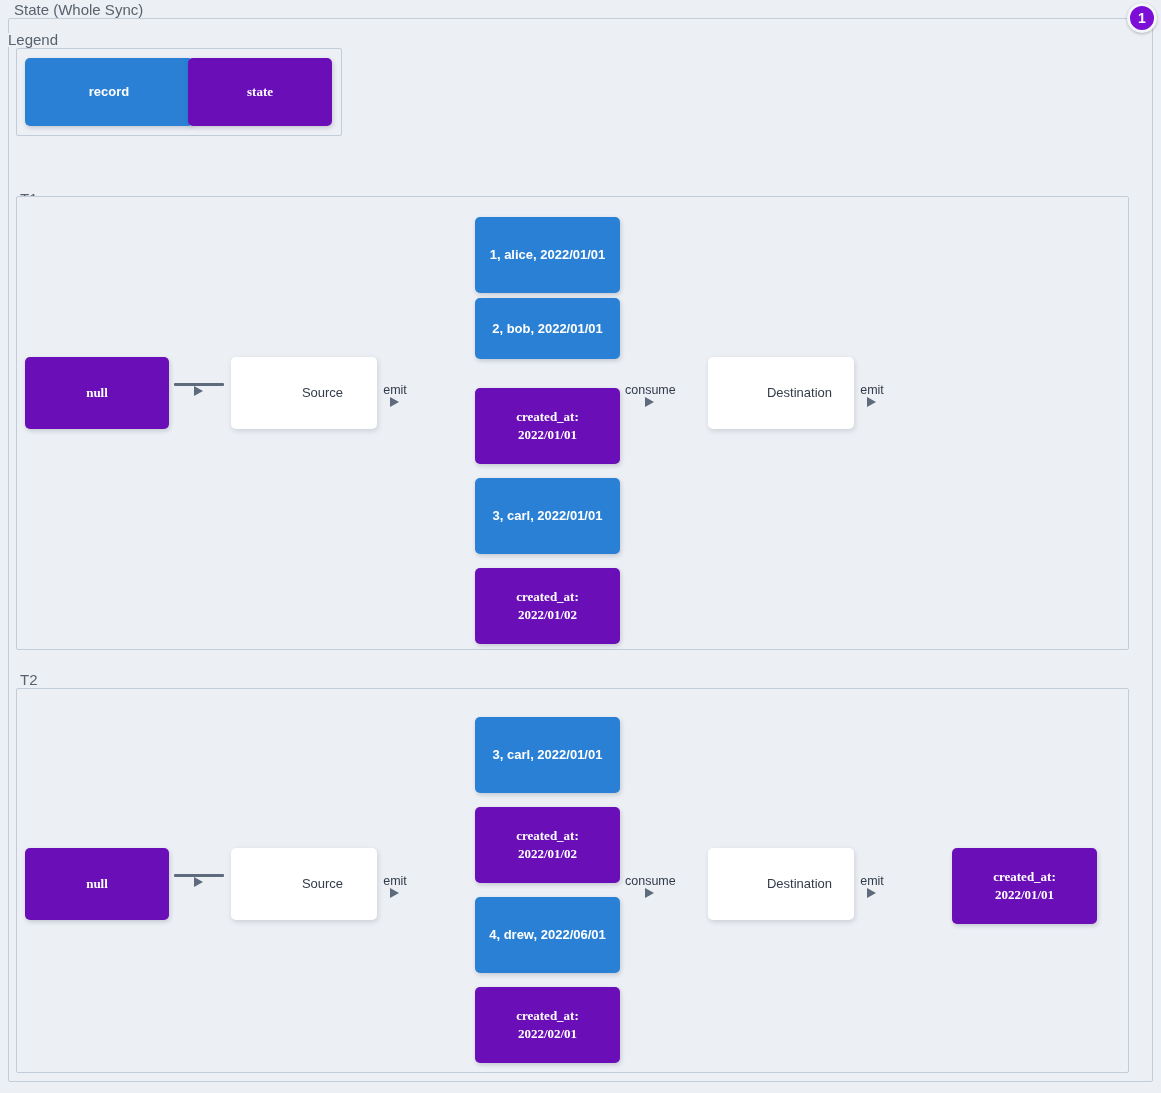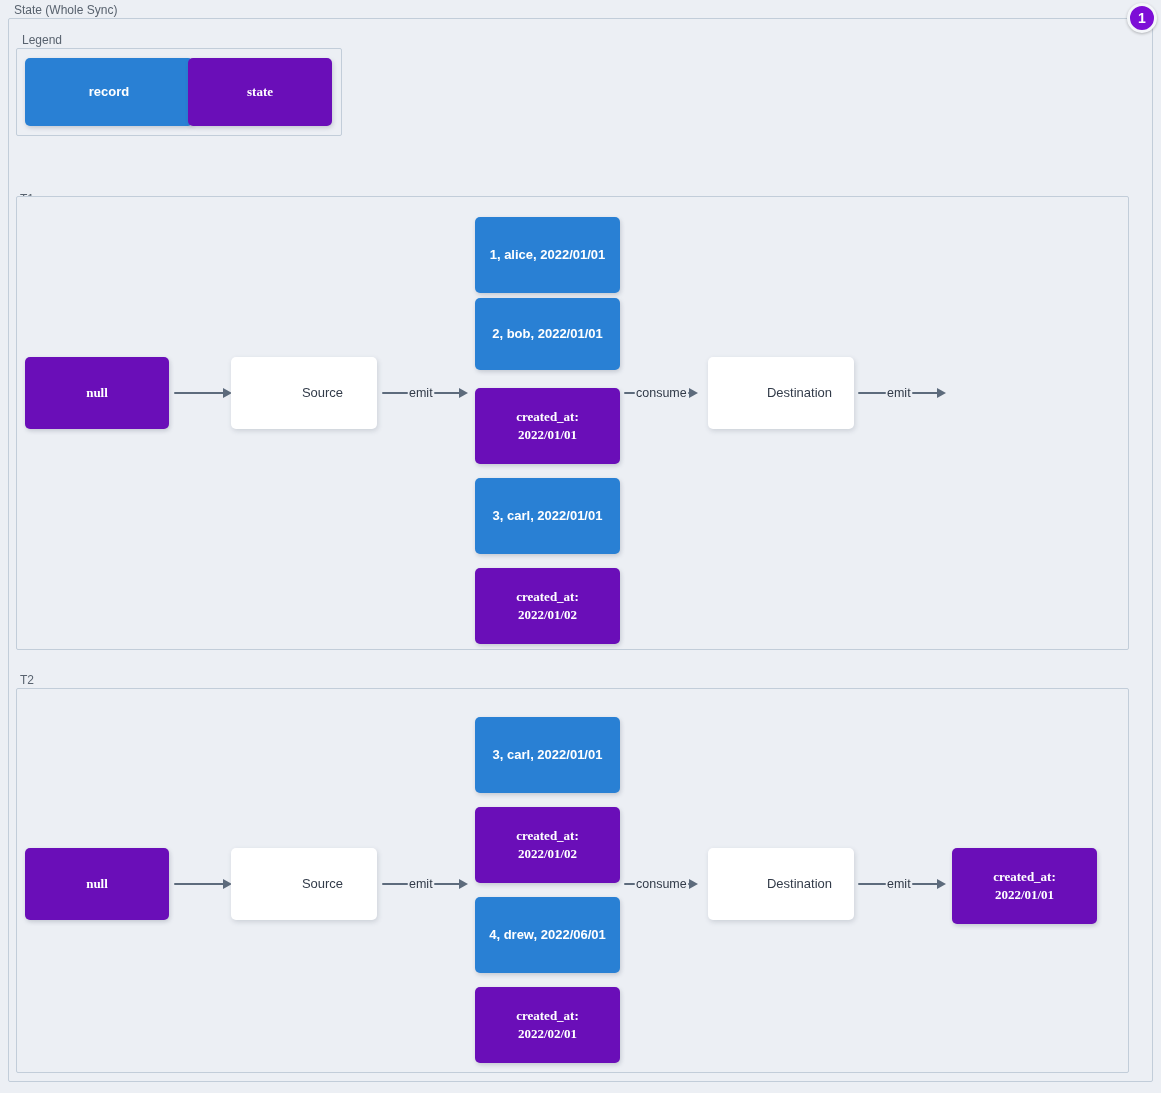--- a/index.html
+++ b/index.html
@@ -22,33 +22,33 @@
 
   
   .group-frame {
     position: absolute;
     border: 1px solid #c2cdd9;
     border-radius: 2px;
     background: #eceff4;
   }
   .group-label {
     position: absolute;
-    font-size: 12px;
+    font-size: 15px;
     color: #58626e;
     line-height: 14px;
     white-space: nowrap;
     background: #eceff4;
     padding: 0 2px;
   }
 
   #outer-frame { left: 8px; top: 18px; width: 1145px; height: 1064px; }
   #outer-label { left: 12px; top: 3px; }
 
   #legend-frame { left: 16px; top: 48px; width: 326px; height: 88px; }
-  #legend-label { left: 20px; top: 33px; }
+  #legend-label { left: 6px; top: 33px; }
 
   #t1-frame { left: 16px; top: 196px; width: 1113px; height: 454px; }
   #t1-label { left: 18px; top: 192px; }
 
   #t2-frame { left: 16px; top: 688px; width: 1113px; height: 385px; }
   #t2-label { left: 18px; top: 673px; }
 
   
   .node {
     position: absolute;
@@ -66,21 +66,21 @@
   .node.record { background: #2980d4; color: #ffffff; font-weight: bold; }
   .node.state  { background: #6a0eb8; color: #ffffff; font-weight: bold; font-family: Liberation Serif, serif; }
   .node.plain  { background: #ffffff; color: #323b49; font-weight: normal;
                  box-shadow: 1px 2px 5px rgba(60,70,90,0.18); padding-left: 45px; }
 
   
   #legend-record { left: 25px; top: 58px;  width: 168px; height: 68px; }
   #legend-state  { left: 188px; top: 58px; width: 144px; height: 68px; }
 
   
-  .edge { position: absolute; height: 20px; display: flex; align-items: center; }
+  .edge { position: absolute; height: 20px; display: flex; align-items: center; flex-direction: column; }
   .edge .seg {
     height: 2.5px;
     background: #5d6b7c;
     border-radius: 1px;
   }
   .edge .lbl {
     font-size: 12.5px;
     color: #323b49;
     padding: 0 1px;
     white-space: nowrap;
@@ -140,21 +140,21 @@
   <div class="node plain abs" style="left:231px; top:357px; width:146px; height:72px;">Source</div>
 
   <div class="edge" style="left:382px; top:383px;">
     <div class="seg" style="width:26px;"></div>
     <div class="lbl">emit</div>
     <div class="seg" style="width:26px;"></div>
     <div class="head"></div>
   </div>
 
   <div class="node record abs" style="left:475px; top:217px; width:145px; height:76px;">1, alice, 2022/01/01</div>
-  <div class="node record abs" style="left:475px; top:298px; width:145px; height:72px;">2, bob, 2022/01/01</div>
+  <div class="node record abs" style="left:475px; top:298px; width:145px; height:61px;">2, bob, 2022/01/01</div>
   <div class="node state abs" style="left:475px; top:388px; width:145px; height:76px;">created_at:
 2022/01/01</div>
   <div class="node record abs" style="left:475px; top:478px; width:145px; height:76px;">3, carl, 2022/01/01</div>
   <div class="node state abs" style="left:475px; top:568px; width:145px; height:76px;">created_at:
 2022/01/02</div>
 
   <div class="edge" style="left:624px; top:383px;">
     <div class="seg" style="width:11px;"></div>
     <div class="lbl">consume</div>
     <div class="seg" style="width:2px;"></div>

